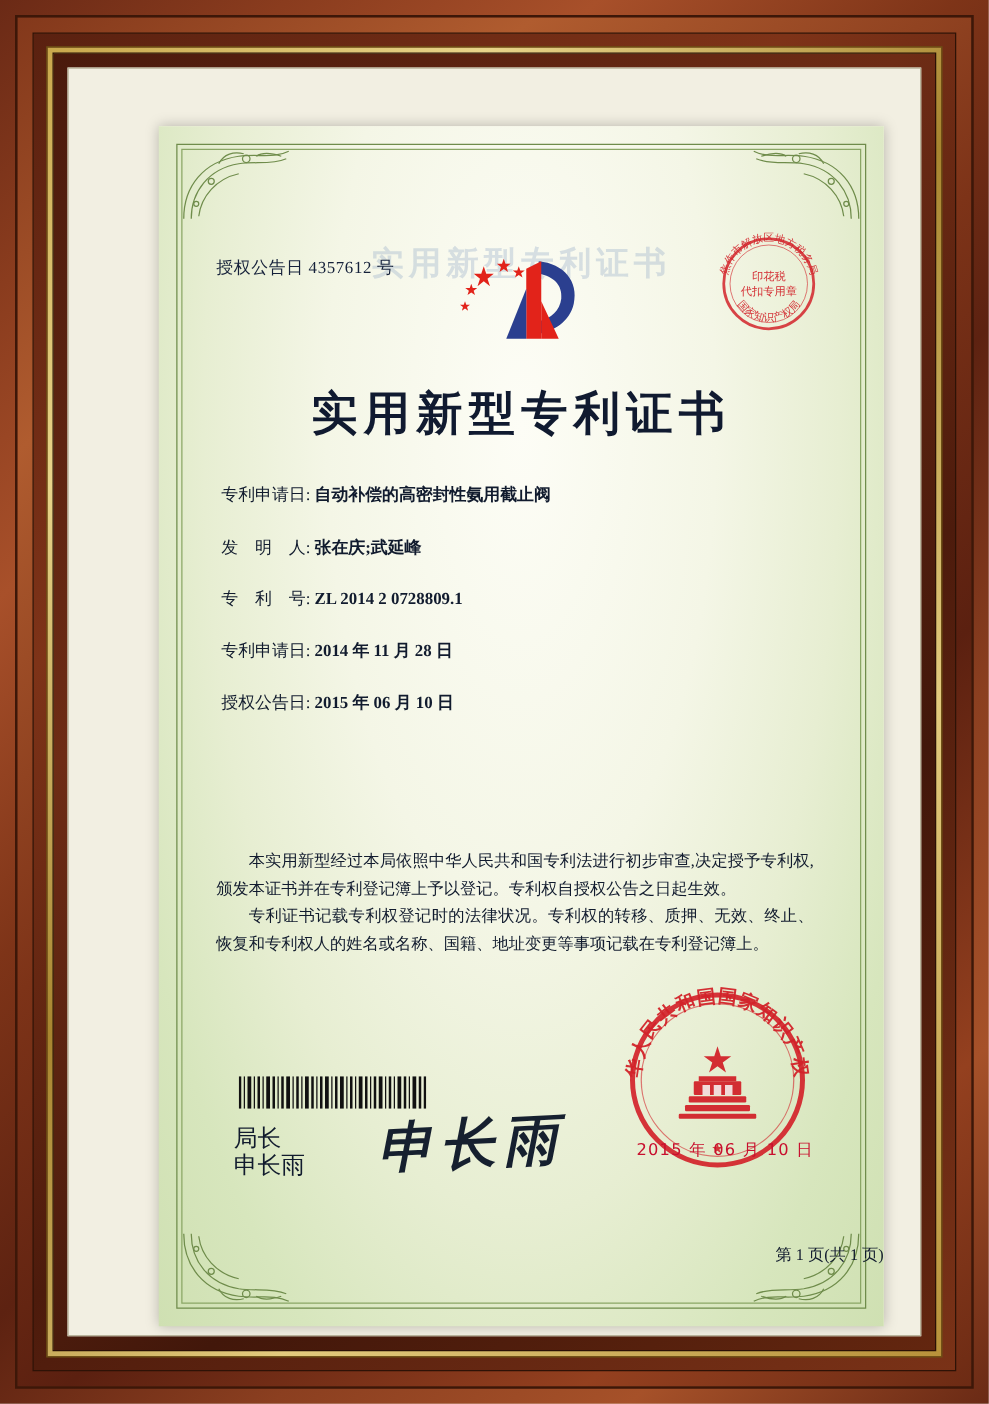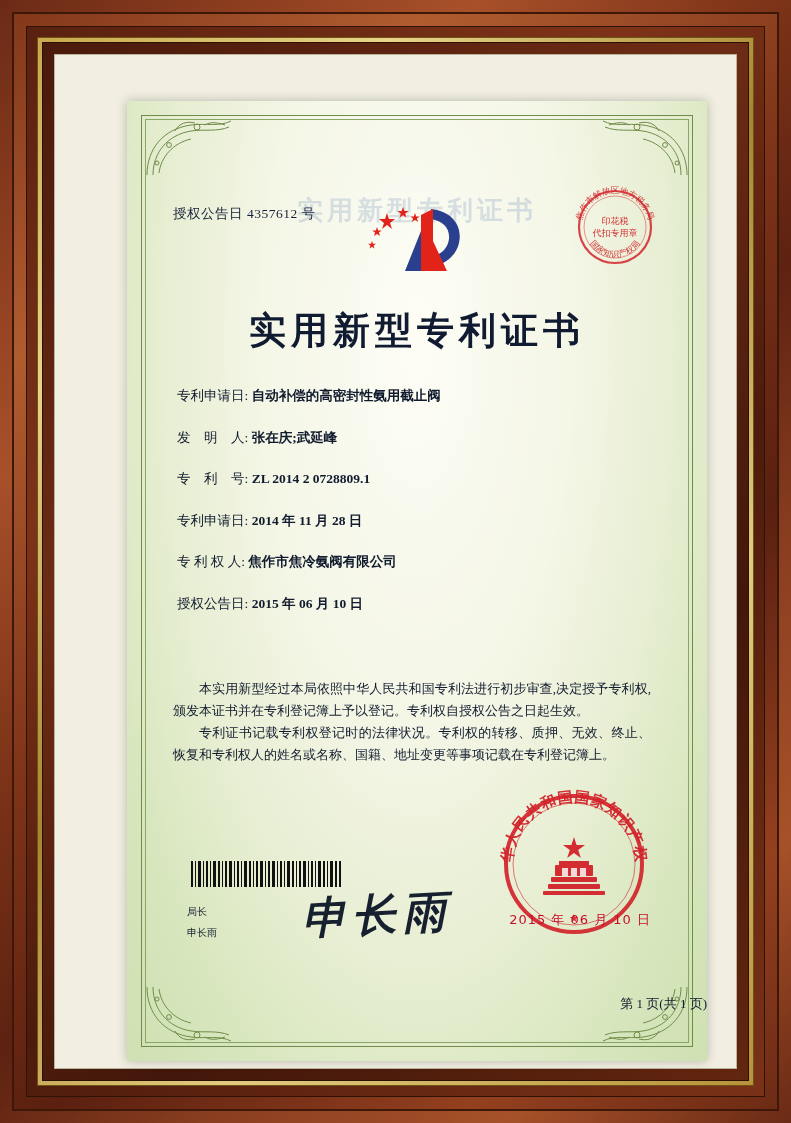--- a/index.html
+++ b/index.html
@@ -182,21 +182,21 @@
   .barcode {
     position: absolute;
     left: 64px; top: 760px;
     width: 150px; height: 26px;
   }
 
   
   .sign-label {
     position: absolute;
     left: 60px; top: 800px;
-    font-size: 10px;
+    font-size: 19px;
     line-height: 21px;
     color: #111b2e;
   }
   .sign-script {
     position: absolute;
     left: 175px; top: 785px;
     font-size: 44px;
     color: #16202f;
     font-family: "DejaVu Serif", serif;
     font-style: italic;
@@ -359,24 +359,20 @@
           <span class="field-label">发　明　人:</span>
           <span class="field-value">张在庆;武延峰</span>
         </div>
         <div class="field-row">
           <span class="field-label">专　利　号:</span>
           <span class="field-value">ZL 2014 2 0728809.1</span>
         </div>
         <div class="field-row">
           <span class="field-label">专利申请日:</span>
           <span class="field-value">2014 年 11 月 28 日</span>
-        </div>
-        <div class="field-row">
-          <span class="field-label">专 利 权 人:</span>
-          <span class="field-value">焦作市焦冷氨阀有限公司</span>
         </div>
         <div class="field-row">
           <span class="field-label">授权公告日:</span>
           <span class="field-value">2015 年 06 月 10 日</span>
         </div>
       </div>
 
       <div class="body-text">
         <p>本实用新型经过本局依照中华人民共和国专利法进行初步审查,决定授予专利权,颁发本证书并在专利登记簿上予以登记。专利权自授权公告之日起生效。</p>
         <p>专利证书记载专利权登记时的法律状况。专利权的转移、质押、无效、终止、恢复和专利权人的姓名或名称、国籍、地址变更等事项记载在专利登记簿上。</p>

